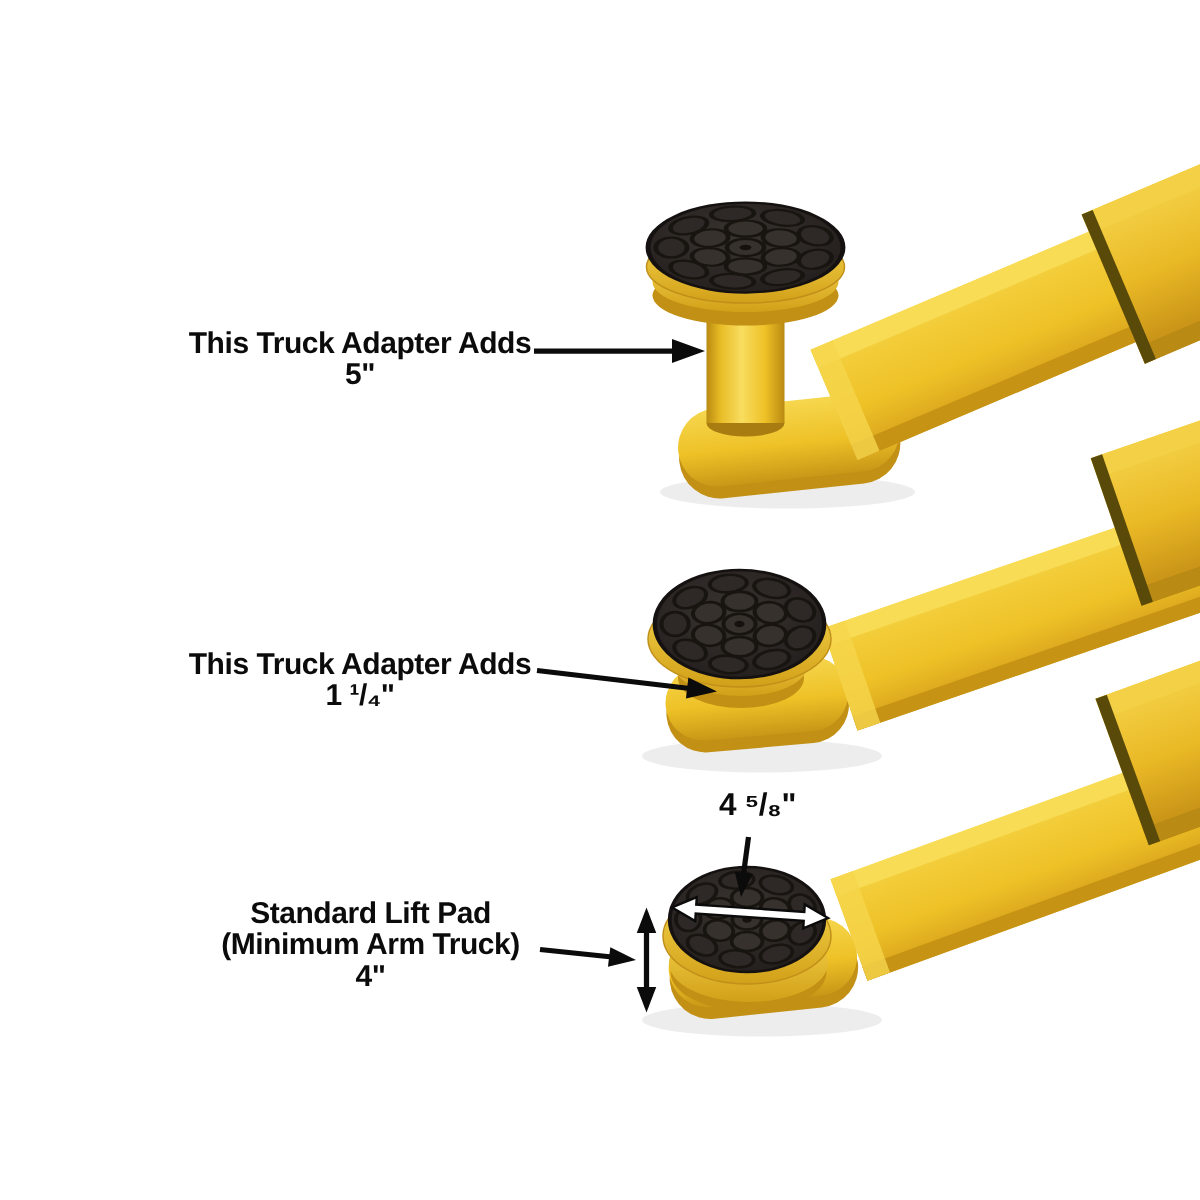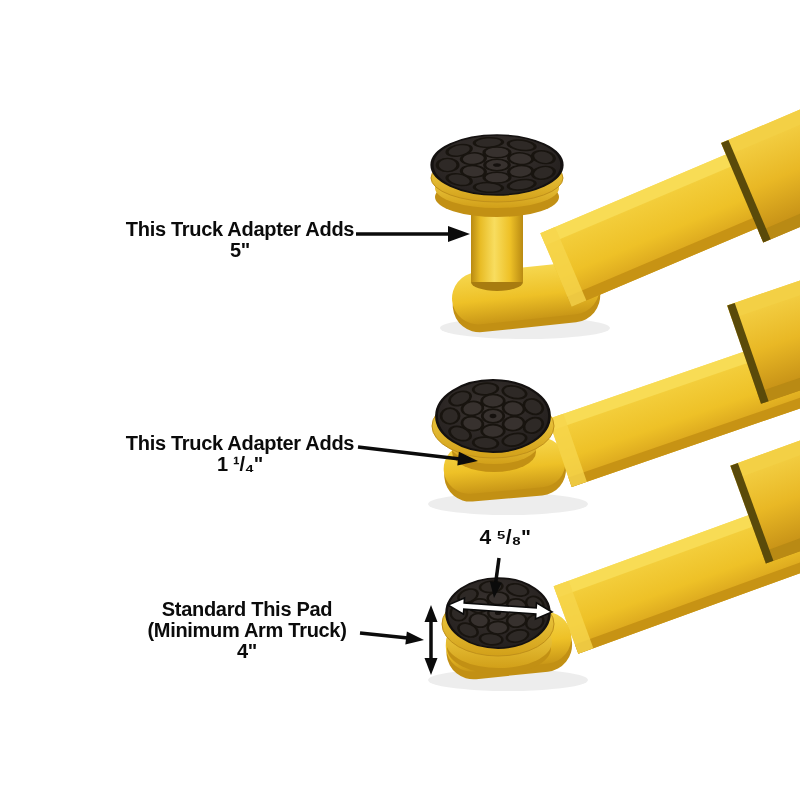--- a/index.html
+++ b/index.html
@@ -233,21 +233,21 @@
     <div class="ln">This Truck Adapter Adds</div>
     <div class="ln">5"</div>
   </div>
 
   <div class="label" id="label-adapter125">
     <div class="ln">This Truck Adapter Adds</div>
     <div class="ln">1 ¹/₄"</div>
   </div>
 
   <div class="label" id="label-standard">
-    <div class="ln">Standard This Pad</div>
+    <div class="ln">Standard Lift Pad</div>
     <div class="ln">(Minimum Arm Truck)</div>
     <div class="ln">4"</div>
   </div>
 
   <div class="label" id="label-diameter">
     <div class="ln">4 ⁵/₈"</div>
   </div>
 
 </div>
 

